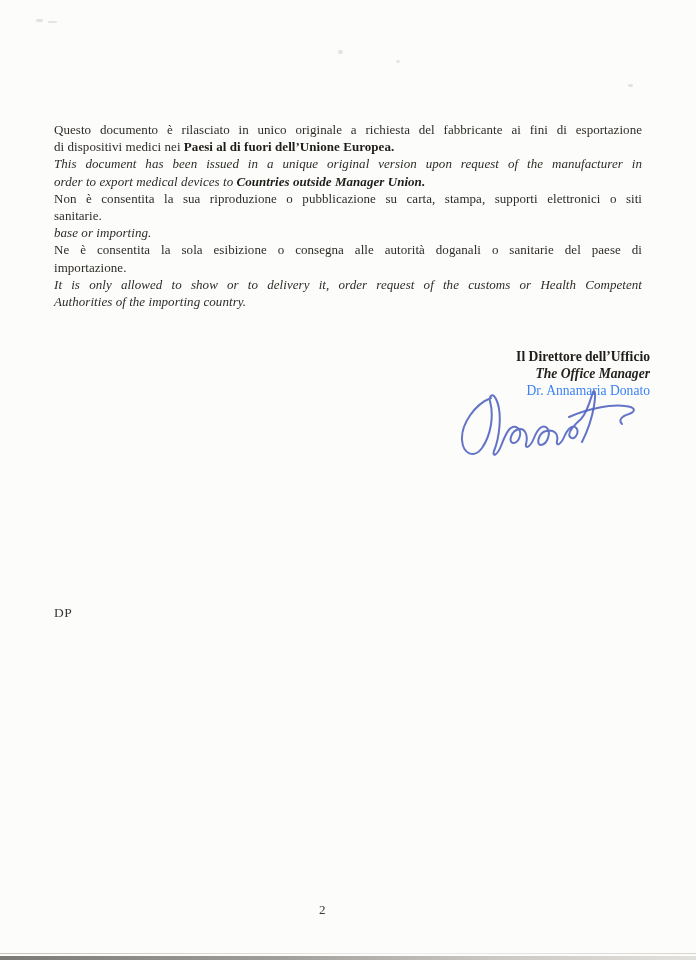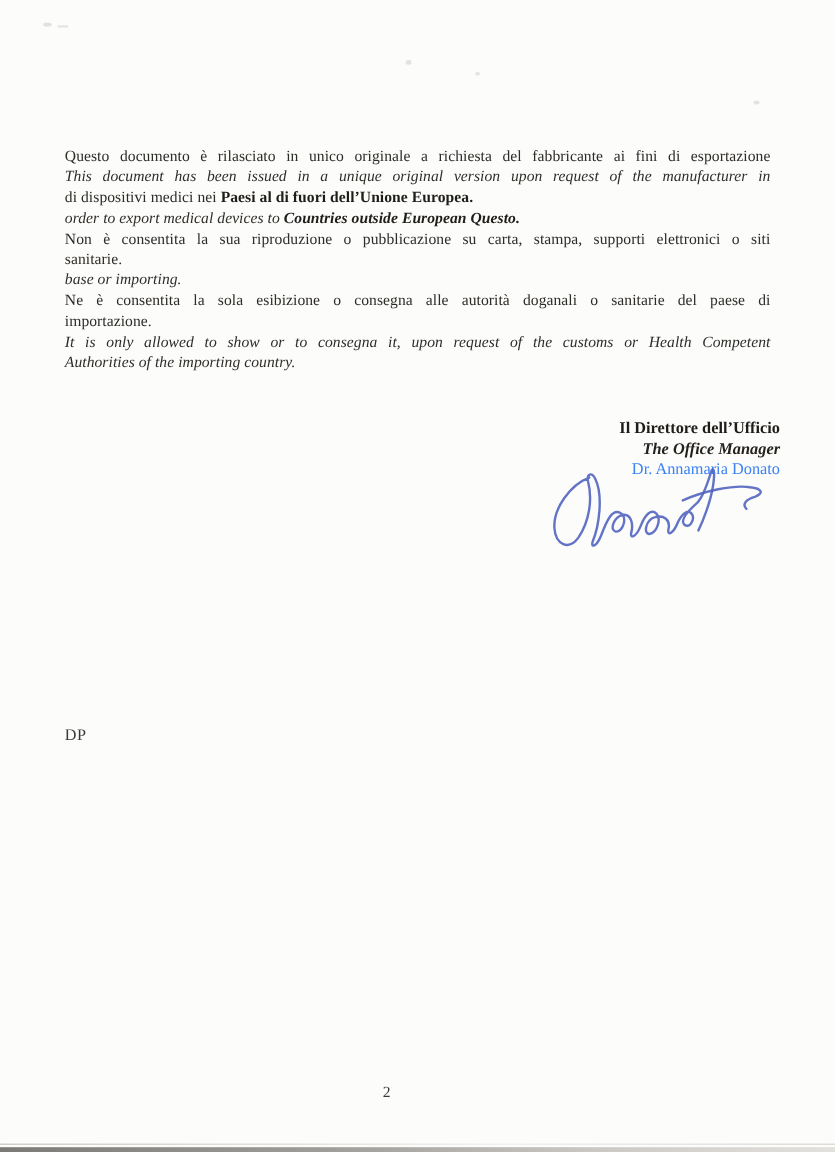--- a/index.html
+++ b/index.html
@@ -77,29 +77,29 @@
 <div class="page">
 
   <div class="speck" style="left:36px;top:19px;width:7px;height:3px;background:#d8d8d4;"></div>
   <div class="speck" style="left:48px;top:21px;width:9px;height:2px;background:#dcdcd8;"></div>
   <div class="speck" style="left:338px;top:50px;width:5px;height:4px;background:#dadad6;"></div>
   <div class="speck" style="left:396px;top:60px;width:4px;height:3px;background:#dedeDA;"></div>
   <div class="speck" style="left:628px;top:84px;width:5px;height:3px;background:#d9d9d5;"></div>
 
   <div class="content">
       <div class="doc-line"><span class="seg">Questo documento è rilasciato in unico originale a richiesta del fabbricante ai fini di esportazione</span></div>
+      <div class="doc-line para-last"><span class="seg">di dispositivi medici nei </span><span class="seg bold">Paesi al di fuori dell’Unione Europea.</span></div>
       <div class="doc-line italic"><span class="seg">This document has been issued in a unique original version upon request of the manufacturer in</span></div>
-      <div class="doc-line para-last"><span class="seg">di dispositivi medici nei </span><span class="seg bold">Paesi al di fuori dell’Unione Europea.</span></div>
-      <div class="doc-line para-last italic"><span class="seg">order to export medical devices to </span><span class="seg bold">Countries outside European Questo.</span></div>
+      <div class="doc-line para-last italic"><span class="seg">order to export medical devices to </span><span class="seg bold">Countries outside Manager Union.</span></div>
       <div class="doc-line"><span class="seg">Non è consentita la sua riproduzione o pubblicazione su carta, stampa, supporti elettronici o siti</span></div>
       <div class="doc-line para-last"><span class="seg">sanitarie.</span></div>
       <div class="doc-line para-last italic"><span class="seg">base or importing.</span></div>
       <div class="doc-line"><span class="seg">Ne è consentita la sola esibizione o consegna alle autorità doganali o sanitarie del paese di</span></div>
       <div class="doc-line para-last"><span class="seg">importazione.</span></div>
-      <div class="doc-line italic"><span class="seg">It is only allowed to show or to consegna it, upon request of the customs or Health Competent</span></div>
+      <div class="doc-line italic"><span class="seg">It is only allowed to show or to delivery it, order request of the customs or Health Competent</span></div>
       <div class="doc-line para-last italic"><span class="seg">Authorities of the importing country.</span></div>
     </div>
 
   <div class="sig-block">
     <div class="sig-title-it">Il Direttore dell’Ufficio</div>
     <div class="sig-title-en">The Office Manager</div>
     <div class="sig-name">Dr. Annamaria Donato</div>
   </div>
 
   <svg class="signature-svg" viewBox="0 0 190 82" xmlns="http://www.w3.org/2000/svg">

